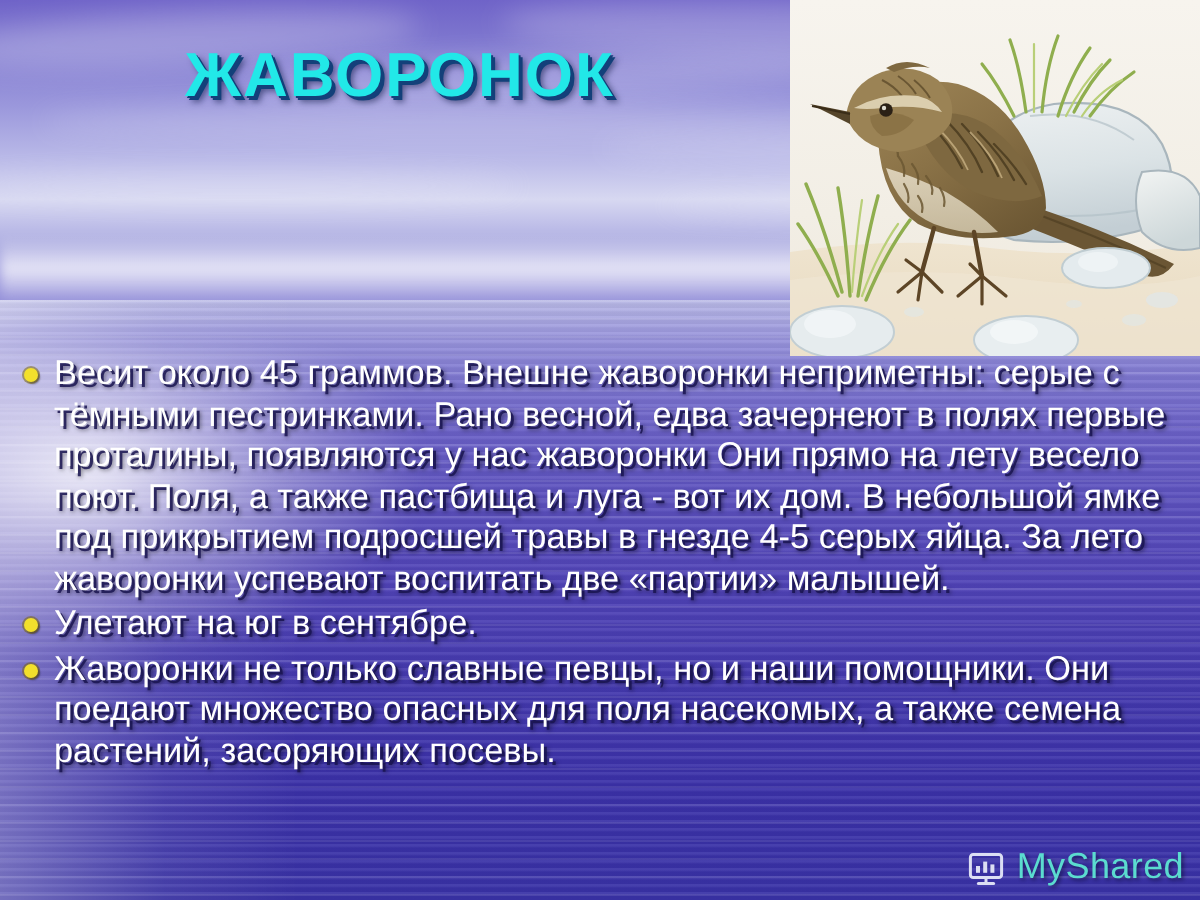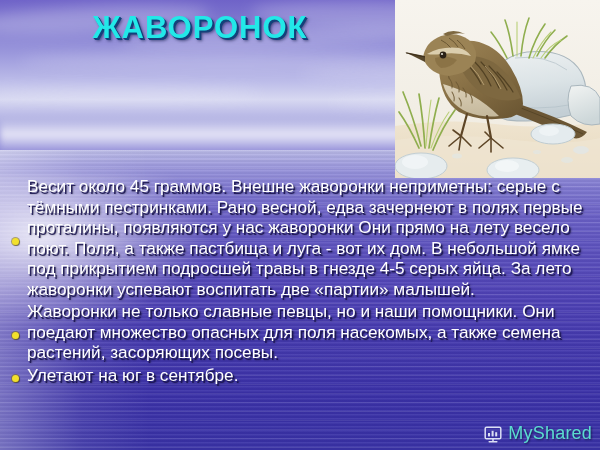--- a/index.html
+++ b/index.html
@@ -93,21 +93,21 @@
     background:radial-gradient(ellipse at 40% 40%, rgba(255,255,255,.85) 0%, rgba(255,255,255,.35) 38%, rgba(255,255,255,0) 72%);
     filter:blur(6px);
   }
   .left-fade {
     position:absolute; left:0; top:150px; width:150px; height:300px;
     background:linear-gradient(90deg, rgba(255,255,255,.30) 0%, rgba(255,255,255,.07) 55%, rgba(255,255,255,0) 100%);
   }
 
   
   #title {
-    position:absolute; left:0; top:6px; width:400px; height:44px;
+    position:absolute; left:0; top:16px; width:400px; height:44px;
     display:flex; align-items:center; justify-content:center;
     font-size:31px; font-weight:bold; letter-spacing:1px;
     color:#22e8e8;
     text-shadow:2px 2px 0 #13407a, 1px 1px 0 #13407a, 3px 3px 3px rgba(10,20,60,.55);
     white-space:nowrap;
     z-index:6;
   }
 
   
   #bird-figure {
@@ -118,21 +118,21 @@
   }
   .bird-canvas { position:absolute; left:0; top:0; width:205px; height:178px; display:block; }
 
   
   #content {
     position:absolute; left:6px; top:176px; width:594px;
     z-index:7;
   }
   .bullet-row {
     display:flex;
-    align-items:center;
+    align-items:flex-start;
     margin-bottom:2px;
   }
   .bullet-dot {
     flex:0 0 auto;
     width:7px; height:7px;
     border-radius:50%;
     background:#f2e02c;
     box-shadow:0 0 0 1px rgba(120,100,0,.5), 1px 1px 1px rgba(0,0,0,.45);
     margin:8px 8px 0 6px;
   }
@@ -333,26 +333,26 @@
 
   <div id="content">
 
     <div class="bullet-row">
       <span class="bullet-dot"></span>
       <span class="bullet-text">Весит около 45 граммов. Внешне жаворонки неприметны: серые с тёмными пестринками. Рано весной, едва зачернеют в полях первые проталины, появляются у нас жаворонки Они прямо на лету весело поют. Поля, а также пастбища и луга - вот их дом. В небольшой ямке под прикрытием подросшей травы в гнезде 4-5 серых яйца. За лето жаворонки успевают воспитать две «партии» малышей.</span>
     </div>
 
     <div class="bullet-row">
       <span class="bullet-dot"></span>
-      <span class="bullet-text">Жаворонки не только славные певцы, но и наши помощники. Они поедают множество опасных для поля насекомых, а также семена растений, засоряющих посевы.</span>
+      <span class="bullet-text">Улетают на юг в   сентябре.</span>
     </div>
 
     <div class="bullet-row">
       <span class="bullet-dot"></span>
-      <span class="bullet-text">Улетают на юг в   сентябре.</span>
+      <span class="bullet-text">Жаворонки не только славные певцы, но и наши помощники. Они поедают множество опасных для поля насекомых, а также семена растений, засоряющих посевы.</span>
     </div>
 
   </div>
 
   <div id="watermark">
     <svg class="wm-icon" width="20" height="20" viewBox="0 0 20 20">
       <rect x="2.2" y="3.2" width="15.6" height="11.6" rx="1.4" fill="none" stroke="#e9edfb" stroke-width="1.5"></rect>
       <rect x="5" y="9" width="2" height="3.4" fill="#e9edfb"></rect>
       <rect x="8.6" y="6.8" width="2" height="5.6" fill="#e9edfb"></rect>
       <rect x="12.2" y="8.2" width="2" height="4.2" fill="#e9edfb"></rect>

